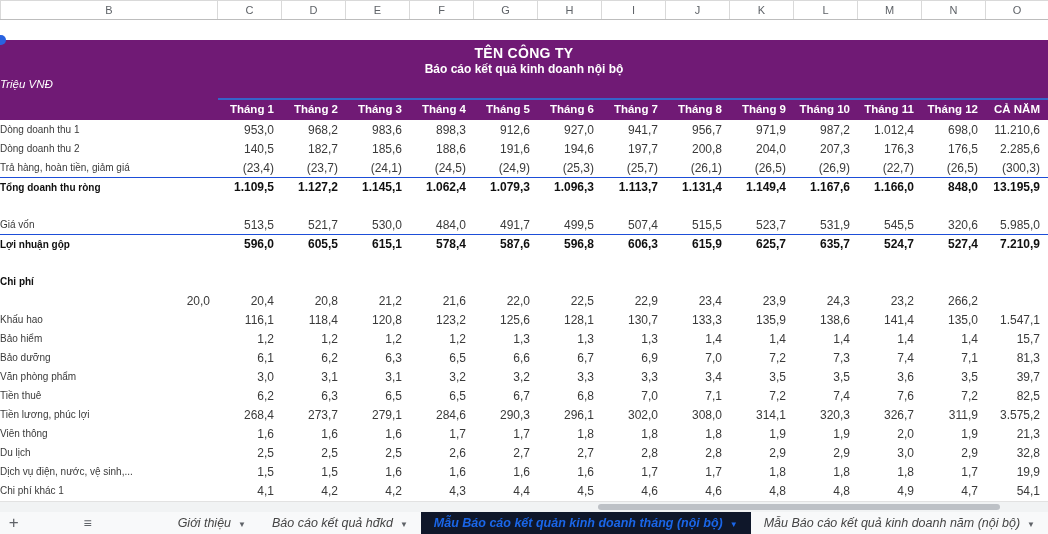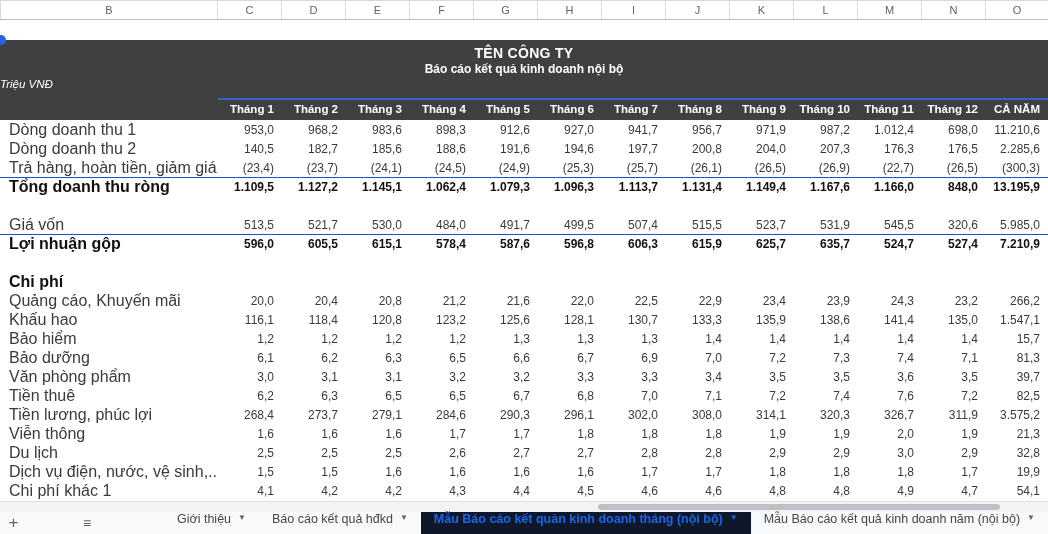--- a/index.html
+++ b/index.html
@@ -32,35 +32,35 @@
   .dot{position:absolute;left:-4px;top:35px;width:10px;height:10px;border-radius:50%;background:#2962e0;z-index:3;}
   
   .data-grid{position:absolute;top:120px;left:0;width:1048px;}
   .row{
     display:grid;grid-template-columns:218px repeat(12,64px) 62px;
     height:19px;align-items:center;box-sizing:border-box;
   }
   .row.total{border-top:1px solid #1d4ed8;}
   .row.total .label,.row.total .val{font-weight:700;color:#101010;}
   .row.section .label{font-weight:700;color:#101010;}
-  .label{padding-left:9px;font-size:16px;color:#3a3a3a;white-space:nowrap;overflow:hidden;}
+  .label{font-size:10px;color:#3a3a3a;white-space:nowrap;overflow:hidden;}
   .val{font-size:12px;color:#3a3a3a;text-align:right;padding-right:8px;box-sizing:border-box;white-space:nowrap;}
   
   .hscroll{position:absolute;left:0;top:501px;width:1048px;height:11px;background:#f1f3f4;border-top:1px solid #e2e2e2;box-sizing:border-box;}
   .hthumb{position:absolute;left:598px;top:2px;width:402px;height:6px;background:#bdc1c6;border-radius:3px;}
   
   .tabbar{
     position:absolute;left:0;top:512px;width:1048px;height:22px;background:#f8f9fa;
     display:flex;align-items:stretch;font-size:12.5px;color:#454545;
   }
   .tb-btn{display:flex;align-items:center;justify-content:center;color:#5f6368;cursor:pointer;}
   .tb-plus{width:32px;margin-left:6px;font-size:17px;font-weight:400;}
   .tb-menu{width:32px;margin-left:58px;font-size:14px;letter-spacing:-1px;}
   .tabs{display:flex;margin-left:70px;align-items:stretch;}
-  .tab{display:flex;padding:0 13px;gap:7px;white-space:nowrap;cursor:pointer;}
+  .tab{display:flex;align-items:center;padding:0 13px;gap:7px;white-space:nowrap;cursor:pointer;font-style:italic;}
   .tab .arrow{font-size:8px;color:#5f6368;transform:translateY(1px);}
   .tab.active{font-weight:700;}
   .tab.active .arrow{color:inherit;}
 </style>
 </head>
 <body>
 
 <div class="sheet">
 
   <div class="col-headers">
@@ -75,21 +75,21 @@
       <div class="col-header-cell">J</div>
       <div class="col-header-cell">K</div>
       <div class="col-header-cell">L</div>
       <div class="col-header-cell">M</div>
       <div class="col-header-cell">N</div>
       <div class="col-header-cell colO">O</div>
     </div>
 
   <div class="dot"></div>
 
-  <div class="banner" style="background: #404040;">
+  <div class="banner" style="background: #701a75;">
     <div class="banner-company">TÊN CÔNG TY</div>
     <div class="banner-report">Báo cáo kết quả kinh doanh nội bộ</div>
     <div class="banner-unit">Triệu VNĐ</div>
     <div class="blue-rule" style="background: rgb(53, 100, 201);"></div>
     <div class="month-row">
         <div></div>
         <div class="month-cell">Tháng 1</div>
         <div class="month-cell">Tháng 2</div>
         <div class="month-cell">Tháng 3</div>
         <div class="month-cell">Tháng 4</div>
@@ -244,21 +244,20 @@
         <div class="val"></div>
         <div class="val"></div>
         <div class="val"></div>
         <div class="val"></div>
         <div class="val"></div>
         <div class="val"></div>
         <div class="val"></div>
         <div class="val"></div>
       </div>
       <div class="row normal">
-        <div class="label">Quảng cáo, Khuyến mãi</div>
         <div class="val">20,0</div>
         <div class="val">20,4</div>
         <div class="val">20,8</div>
         <div class="val">21,2</div>
         <div class="val">21,6</div>
         <div class="val">22,0</div>
         <div class="val">22,5</div>
         <div class="val">22,9</div>
         <div class="val">23,4</div>
         <div class="val">23,9</div>

